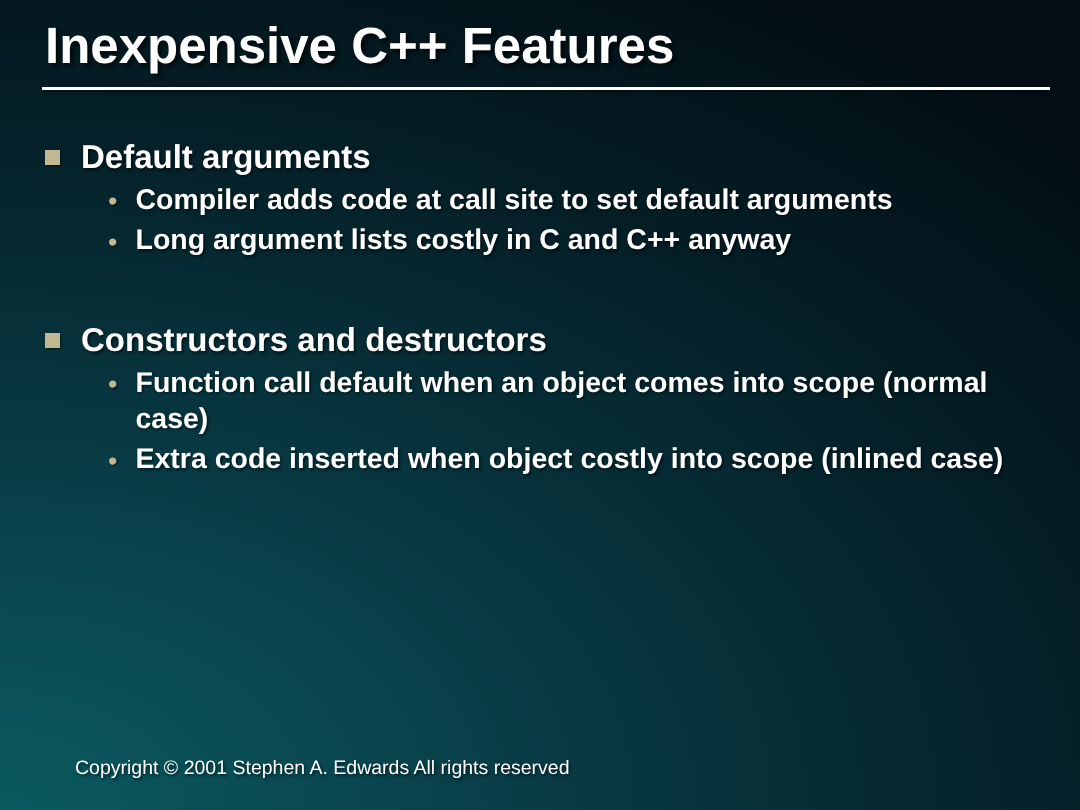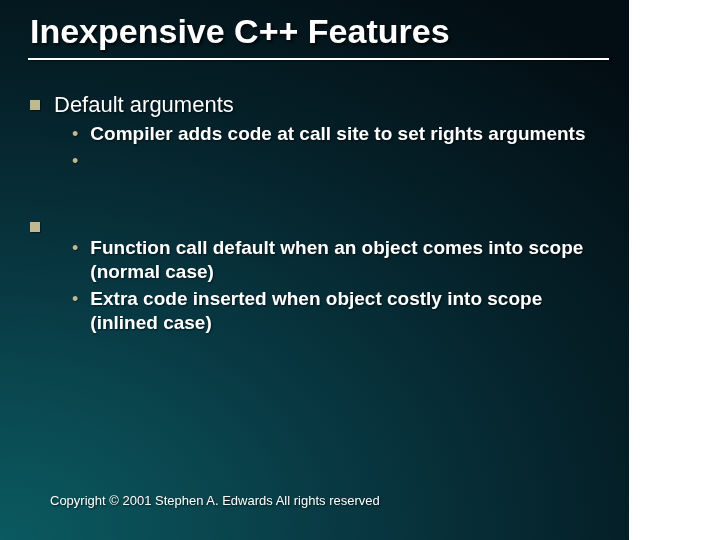--- a/index.html
+++ b/index.html
@@ -4,21 +4,21 @@
 <style>
   html, body {
     margin: 0;
     padding: 0;
     width: 720px;
     height: 540px;
     overflow: hidden;
     font-family: Arial, Helvetica, sans-serif;
   }
   .slide {
-    width: 629px;
+    width: 720px;
     height: 540px;
     background: radial-gradient(ellipse 140% 120% at 0% 100%, #0a5a60 0%, #0a4a52 20%, #083842 40%, #052028 70%, #030e14 100%);
     position: relative;
     box-sizing: border-box;
   }
   .title {
     position: absolute;
     top: 12px;
     left: 30px;
     right: 30px;
@@ -53,21 +53,21 @@
     width: 10px;
     height: 10px;
     background: #c0b890;
     margin-top: 8px;
     margin-right: 14px;
     flex-shrink: 0;
     box-shadow: 1px 1px 1px rgba(0,0,0,0.4);
   }
   .l1 .text {
     font-size: 22px;
-    font-weight: normal;
+    font-weight: bold;
     text-shadow: 1px 1px 2px rgba(0,0,0,0.6);
   }
   .l2 {
     display: flex;
     align-items: flex-start;
     margin-left: 42px;
     margin-top: 3px;
     margin-bottom: 3px;
   }
   .l2 .bullet {
@@ -82,21 +82,21 @@
     font-size: 19px;
     font-weight: bold;
     line-height: 24px;
     text-shadow: 1px 1px 2px rgba(0,0,0,0.6);
   }
   .section-gap {
     height: 26px;
   }
   .footer {
     position: absolute;
-    bottom: 32px;
+    bottom: 21px;
     left: 50px;
     color: #ffffff;
     font-size: 13px;
     text-shadow: 1px 1px 2px rgba(0,0,0,0.6);
   }
 </style>
 </head>
 <body>
 
 <div class="slide">
@@ -104,30 +104,32 @@
   <div class="underline"></div>
 
   <div class="content">
 
     <div class="l1">
       <div class="bullet"></div>
       <div class="text">Default arguments</div>
     </div>
     <div class="l2">
       <div class="bullet">•</div>
-      <div class="text">Compiler adds code at call site to set rights arguments</div>
+      <div class="text">Compiler adds code at call site to set default arguments</div>
     </div>
     <div class="l2">
       <div class="bullet">•</div>
+      <div class="text">Long argument lists costly in C and C++ anyway</div>
     </div>
 
     <div class="section-gap"></div>
 
     <div class="l1">
       <div class="bullet"></div>
+      <div class="text">Constructors and destructors</div>
     </div>
     <div class="l2">
       <div class="bullet">•</div>
       <div class="text">Function call default when an object comes into scope (normal case)</div>
     </div>
     <div class="l2">
       <div class="bullet">•</div>
       <div class="text">Extra code inserted when object costly into scope (inlined case)</div>
     </div>
 

